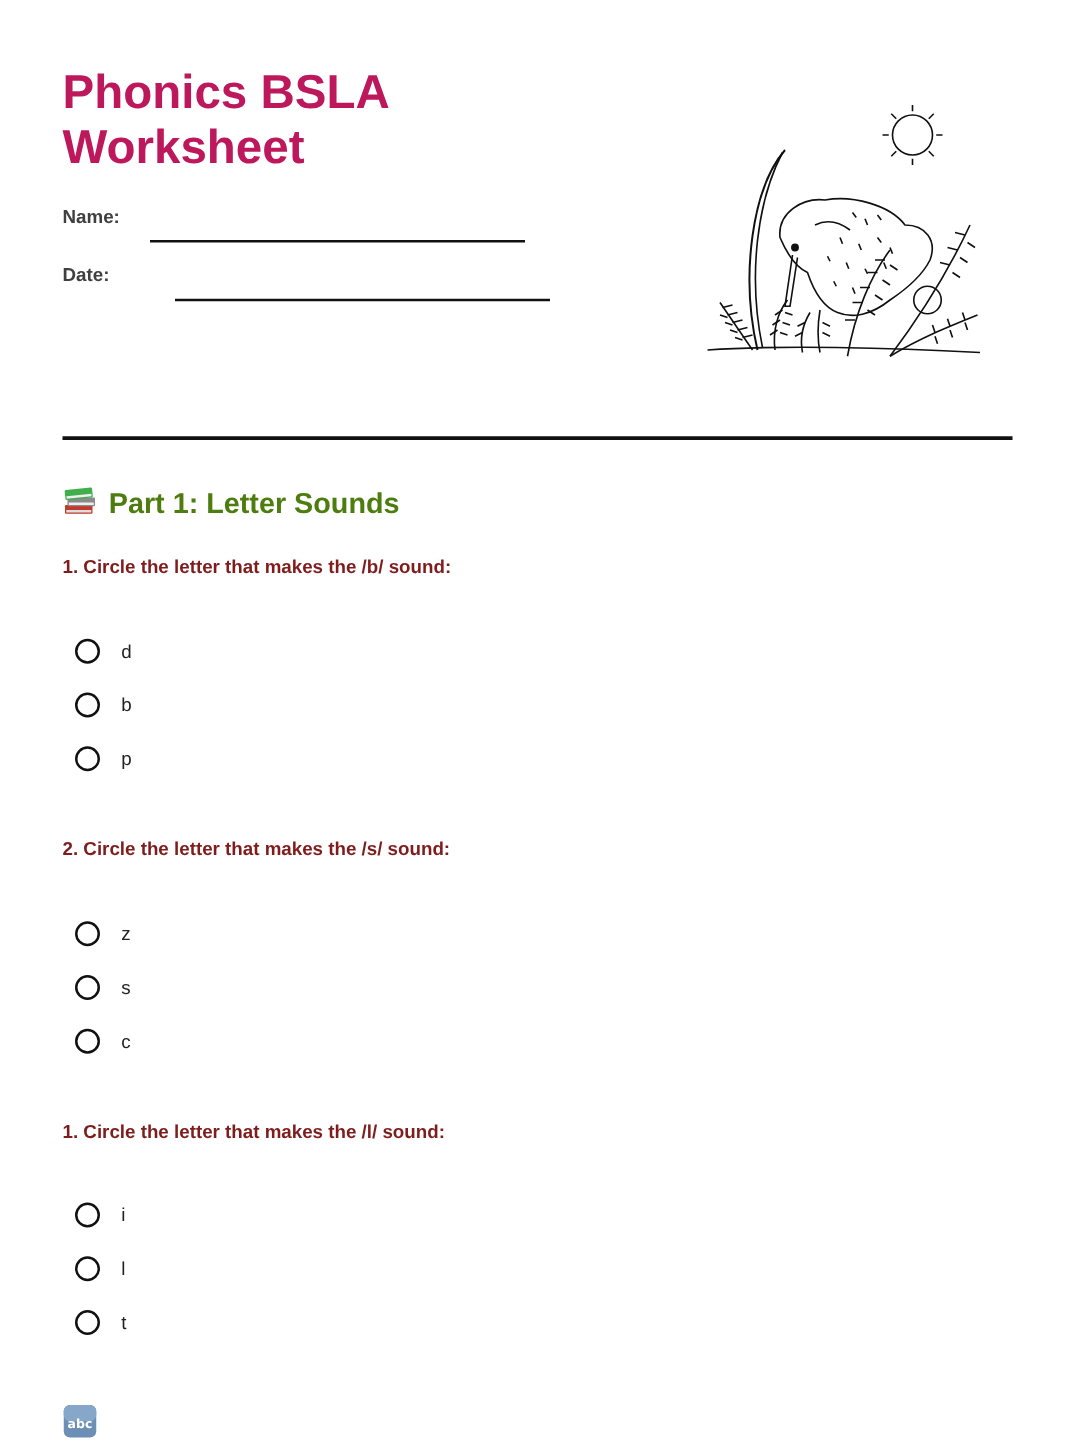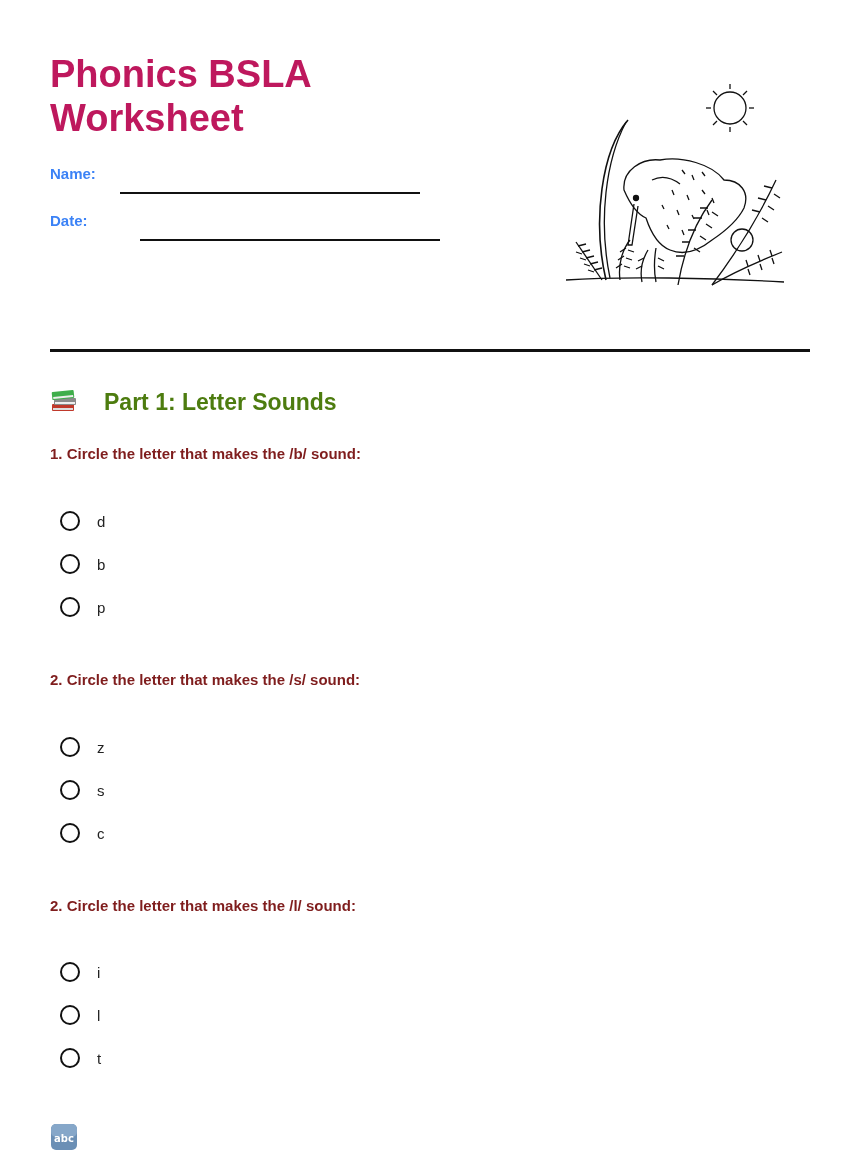--- a/index.html
+++ b/index.html
@@ -1,24 +1,24 @@
 <!DOCTYPE html>
 <html><head>
 <meta charset="utf-8">
 <style>
   html,body{margin:0;padding:0;background:#ffffff;}
   body{width:860px;height:1161px;overflow:hidden;position:relative;font-family:"Liberation Sans","DejaVu Sans",sans-serif;color:#333;}
   .title{position:absolute;left:50px;top:52px;margin:0;font-size:38px;line-height:44px;font-weight:bold;color:#be185d;letter-spacing:0px;}
   .field{position:absolute;left:50px;display:flex;align-items:flex-end;}
-  .field-label{font-size:15px;font-weight:bold;color:#3b82f6;width:70px;}
+  .field-label{font-size:15px;font-weight:bold;color:#404040;width:70px;}
   .field-line{width:300px;height:0;border-bottom:2px solid #111;margin-bottom:-12px;}
   .hero{position:absolute;left:562px;top:80px;width:230px;height:215px;}
   .rule{position:absolute;left:50px;top:349px;width:760px;height:3px;background:#111;}
   .section-title{position:absolute;left:50px;margin:0;font-size:23px;font-weight:bold;color:#4d7c0f;display:flex;align-items:center;}
-  .section-icon{display:inline-block;width:28px;height:28px;margin-right:26px;position:relative;}
+  .section-icon{display:inline-block;width:28px;height:28px;margin-right:9px;position:relative;}
   .question{position:absolute;left:50px;margin:0;font-size:15px;font-weight:bold;color:#7f1d1d;}
   .option{position:absolute;left:60px;display:flex;align-items:center;cursor:pointer;}
   .radio{width:20px;height:20px;border:2px solid #111;border-radius:50%;box-sizing:border-box;margin-right:17px;}
   .option-label{font-size:15px;color:#222;}
 </style>
 </head>
 <body>
 
 <h1 class="title">
   <span>Phonics BSLA</span><br>
@@ -115,21 +115,21 @@
 </label>
 <label class="option" style="top:780px;">
   <span class="radio"></span>
   <span class="option-label">s</span>
 </label>
 <label class="option" style="top:823px;">
   <span class="radio"></span>
   <span class="option-label">c</span>
 </label>
 
-<p class="question" style="top:897px;">2. Circle the letter that makes the /l/ sound:</p>
+<p class="question" style="top:897px;">1. Circle the letter that makes the /l/ sound:</p>
 <label class="option" style="top:962px;">
   <span class="radio"></span>
   <span class="option-label">i</span>
 </label>
 <label class="option" style="top:1005px;">
   <span class="radio"></span>
   <span class="option-label">l</span>
 </label>
 <label class="option" style="top:1048px;">
   <span class="radio"></span>

